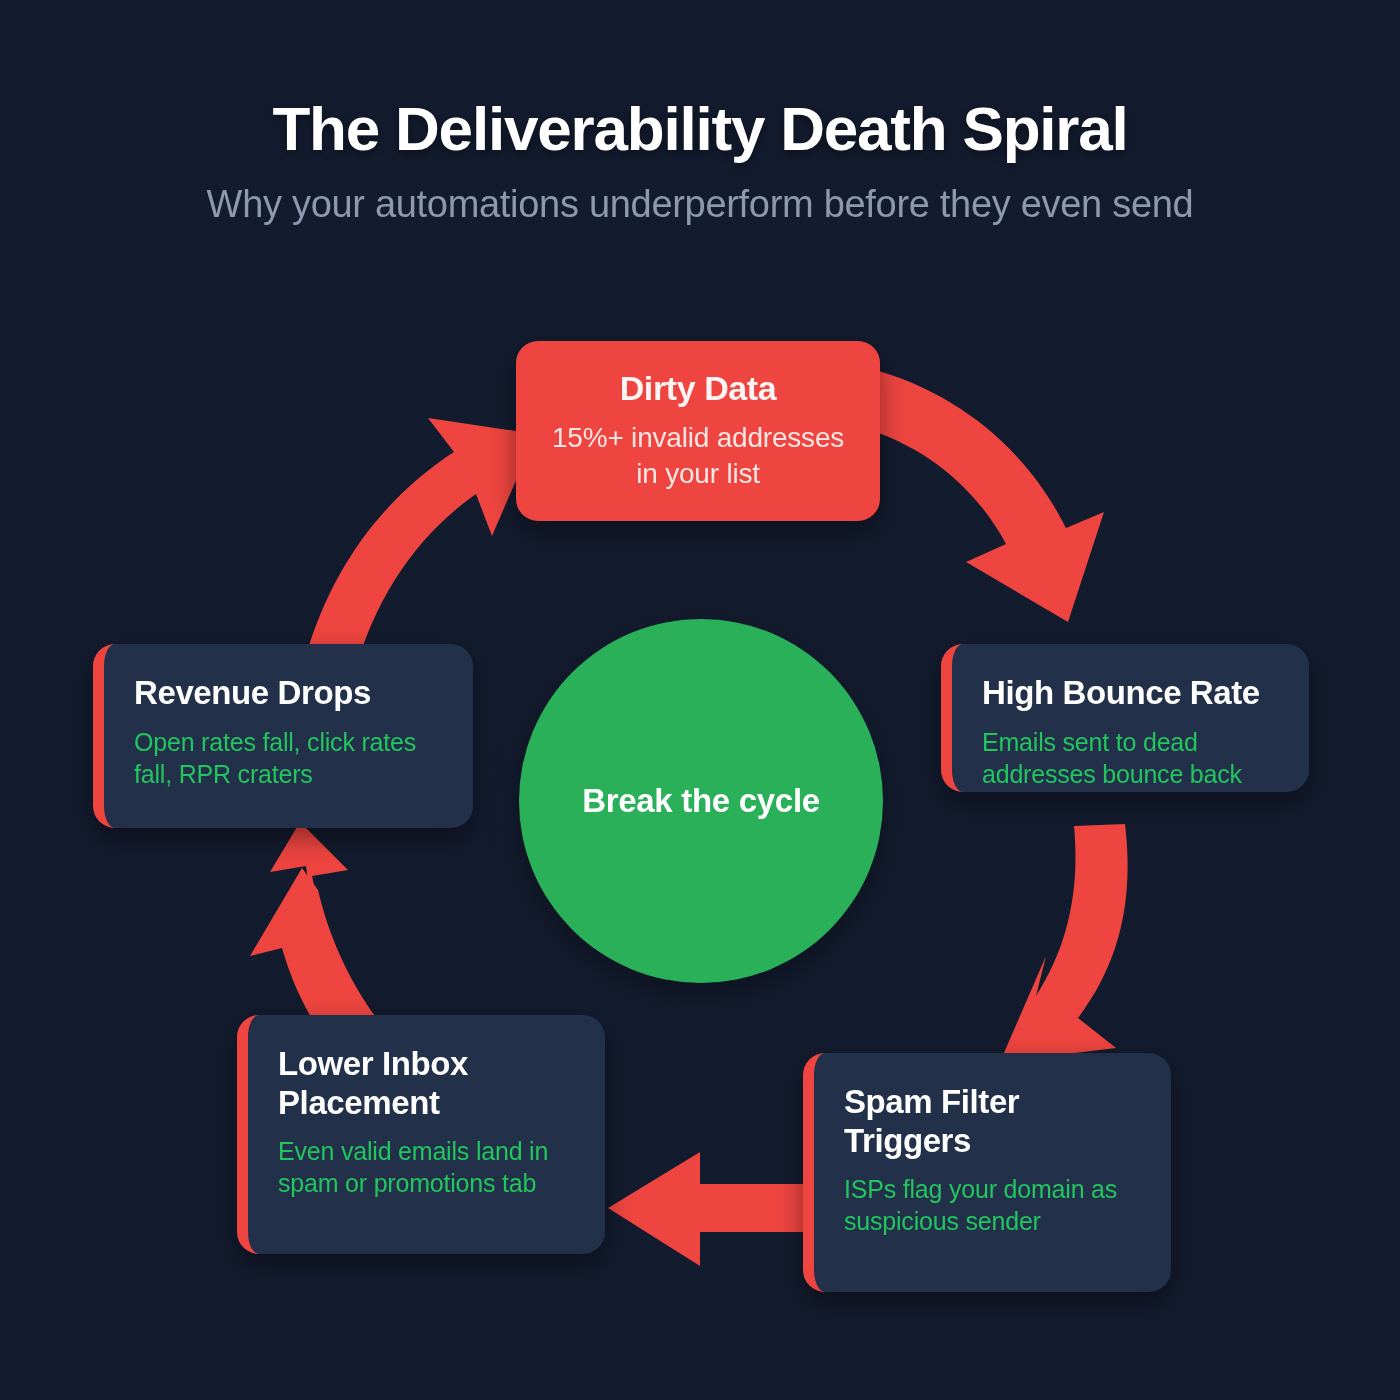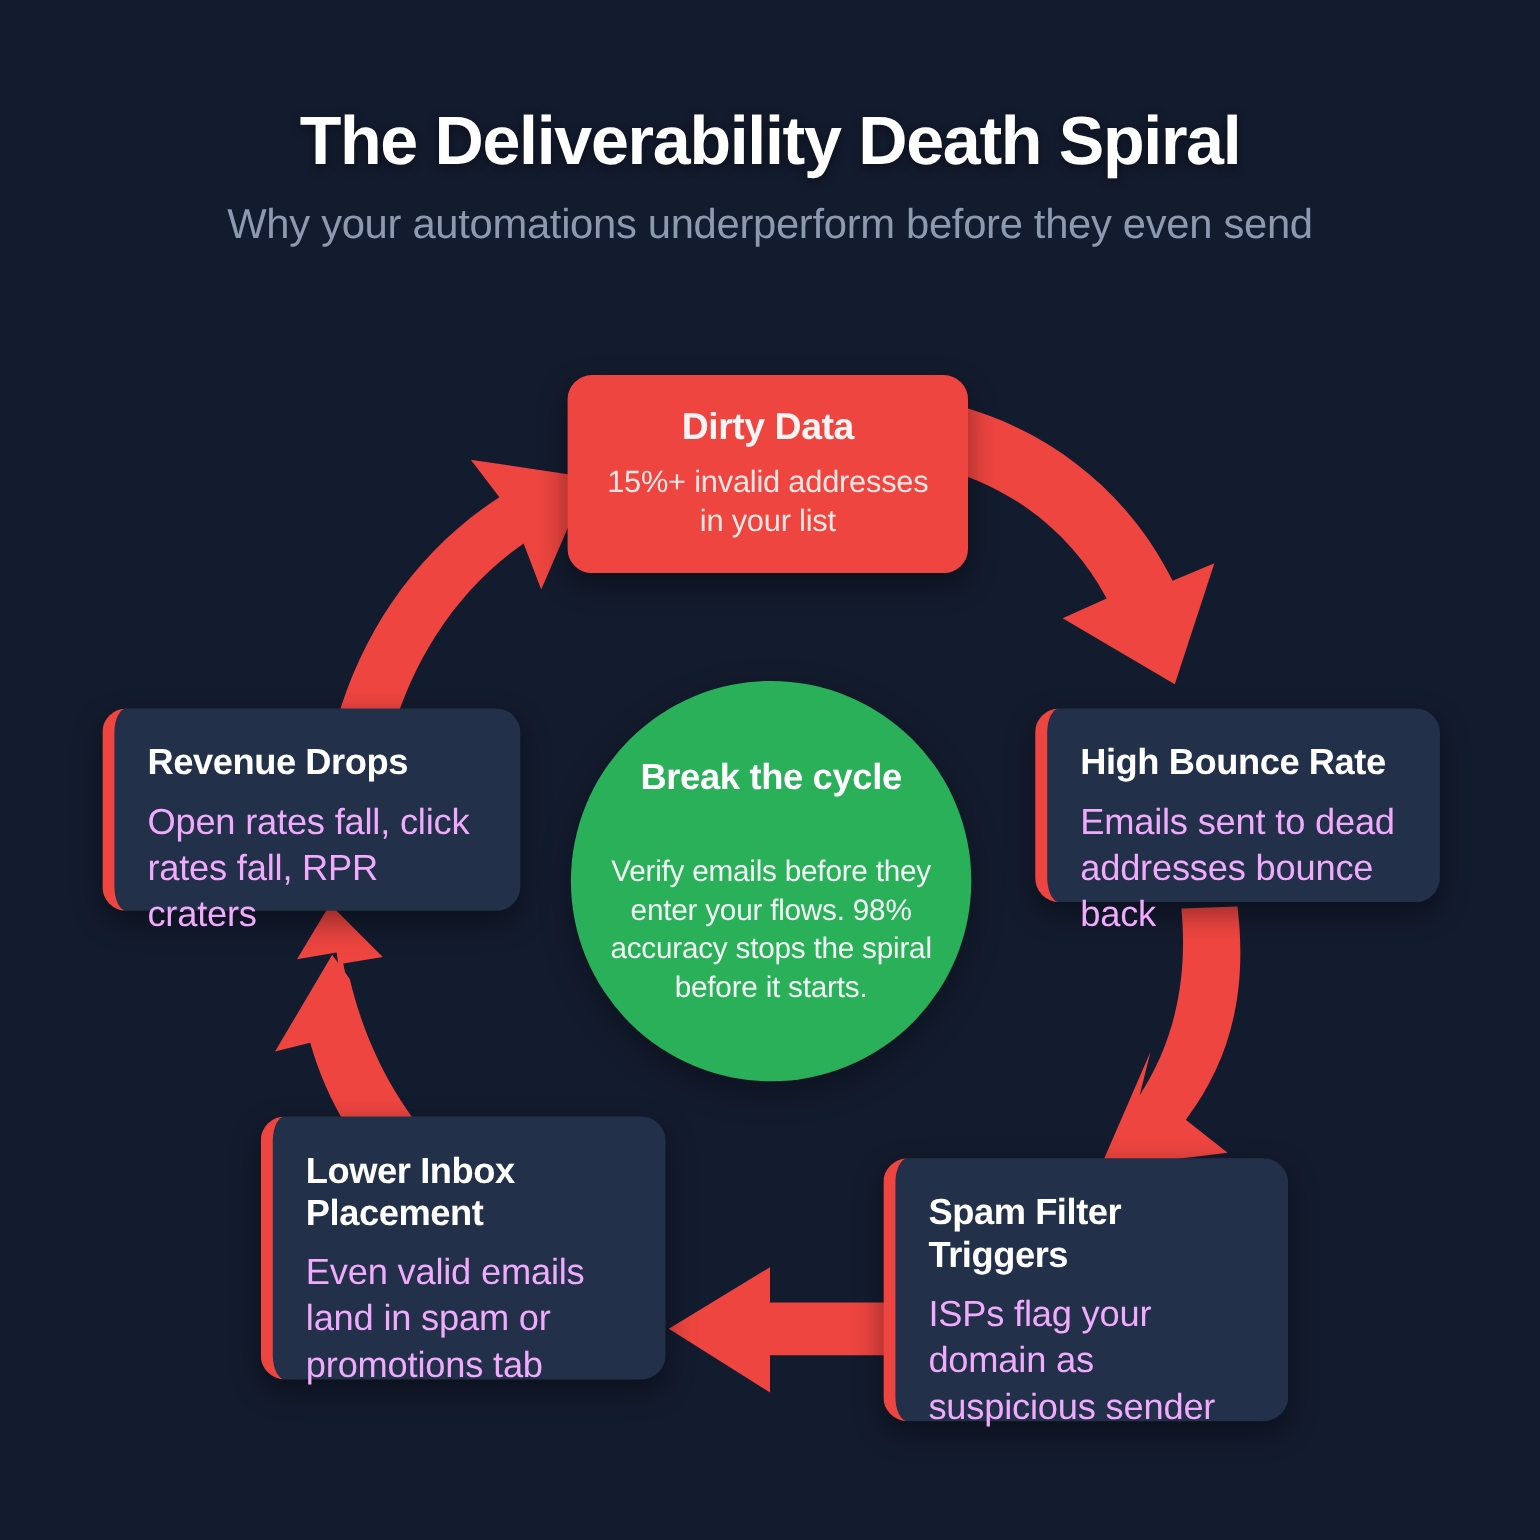--- a/index.html
+++ b/index.html
@@ -72,35 +72,35 @@
     color: #ffffff;
     line-height: 1.17;
     letter-spacing: -0.4px;
   }
   .node.accent .node-title {
     font-size: 34px;
     color: #fdf4f3;
   }
   .node-desc {
     margin-top: 13px;
-    font-size: 33px;
+    font-size: 25px;
     font-weight: normal;
-    color: #f0abfc;
+    color: #22c55e;
     line-height: 1.28;
     letter-spacing: -0.2px;
   }
   .node.accent .node-desc {
     color: #fbe6e4;
     font-size: 28px;
     margin-top: 11px;
   }
 
   
   #node-dirty-data   { left: 516px; top: 341px;  width: 364px; height: 180px; }
-  #node-high-bounce  { left: 941px; top: 644px;  width: 368px; height: 176px; }
+  #node-high-bounce  { left: 941px; top: 644px;  width: 368px; height: 148px; }
   #node-spam-filter  { left: 803px; top: 1053px; width: 368px; height: 239px; }
   #node-lower-inbox  { left: 237px; top: 1015px; width: 368px; height: 239px; }
   #node-revenue      { left: 93px;  top: 644px;  width: 380px; height: 184px; }
 
   
   #center-circle {
     position: absolute;
     left: 519px;
     top: 619px;
     width: 364px;
@@ -226,16 +226,15 @@
     <div class="node-desc">Even valid emails land in spam or promotions tab</div>
   </div>
 
   <div class="node dark" id="node-revenue">
     <div class="node-title">Revenue Drops</div>
     <div class="node-desc">Open rates fall, click rates fall, RPR craters</div>
   </div>
 
   <div id="center-circle">
     <div id="center-title">Break the cycle</div>
-    <div id="center-desc">Verify emails before they enter your flows. 98% accuracy stops the spiral before it starts.</div>
   </div>
 
 </div>
 
 </body></html>

